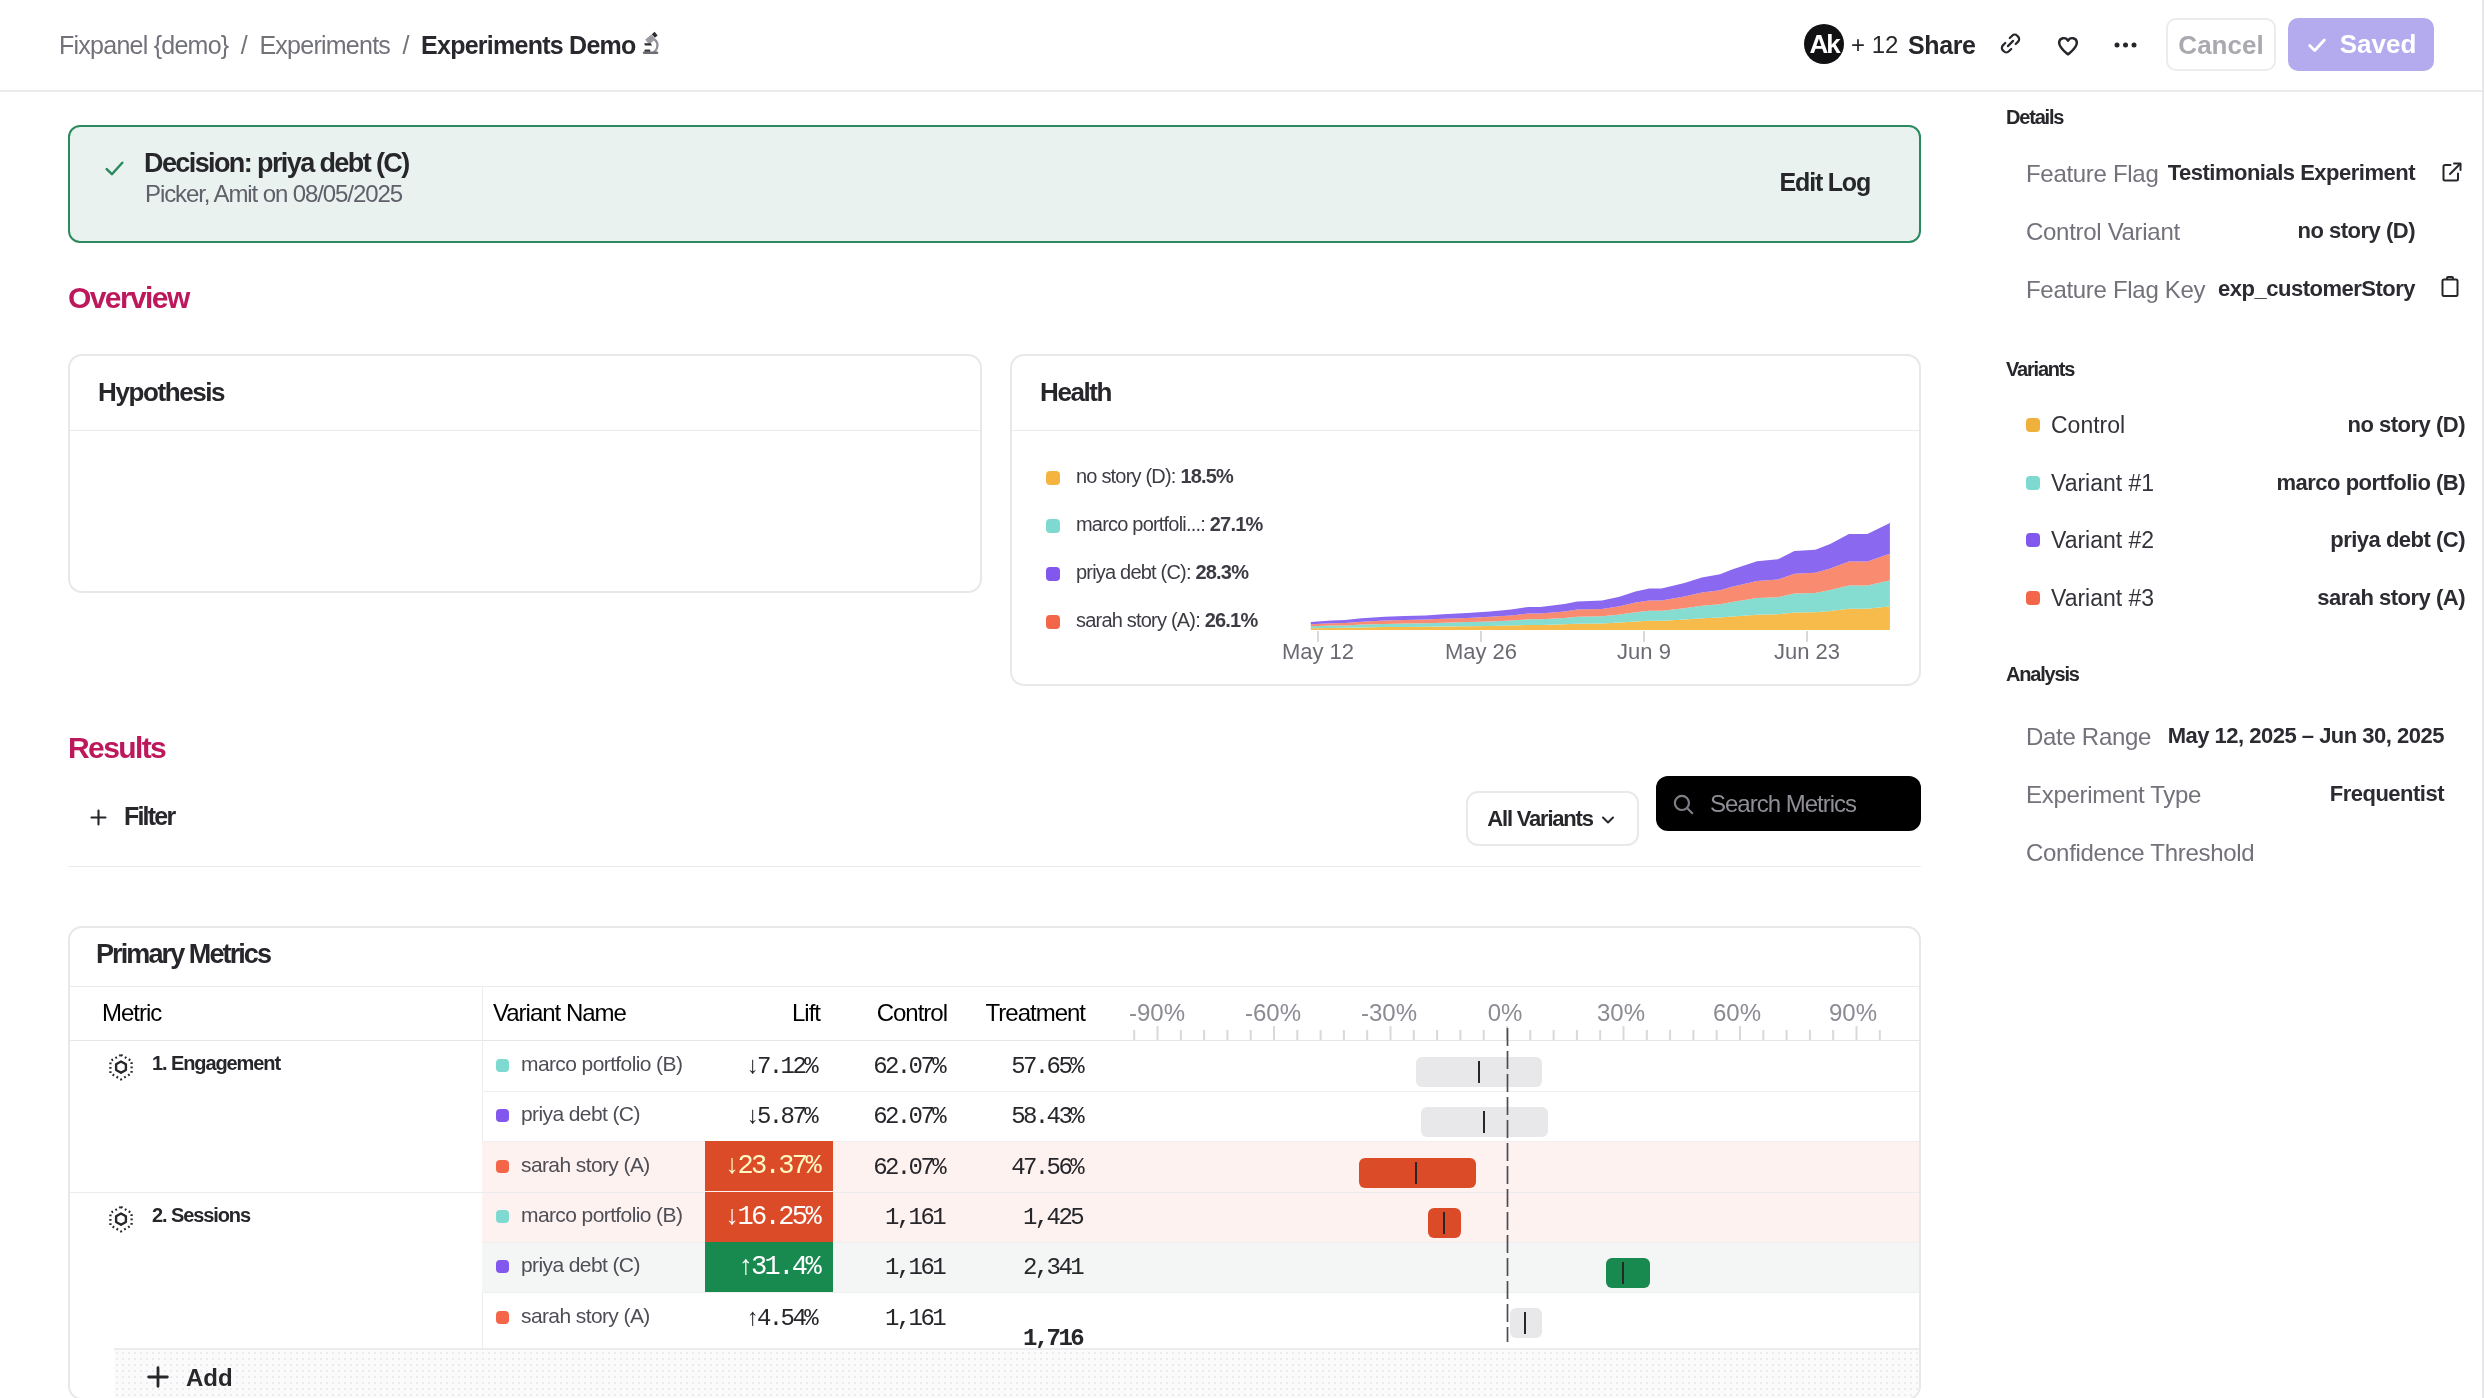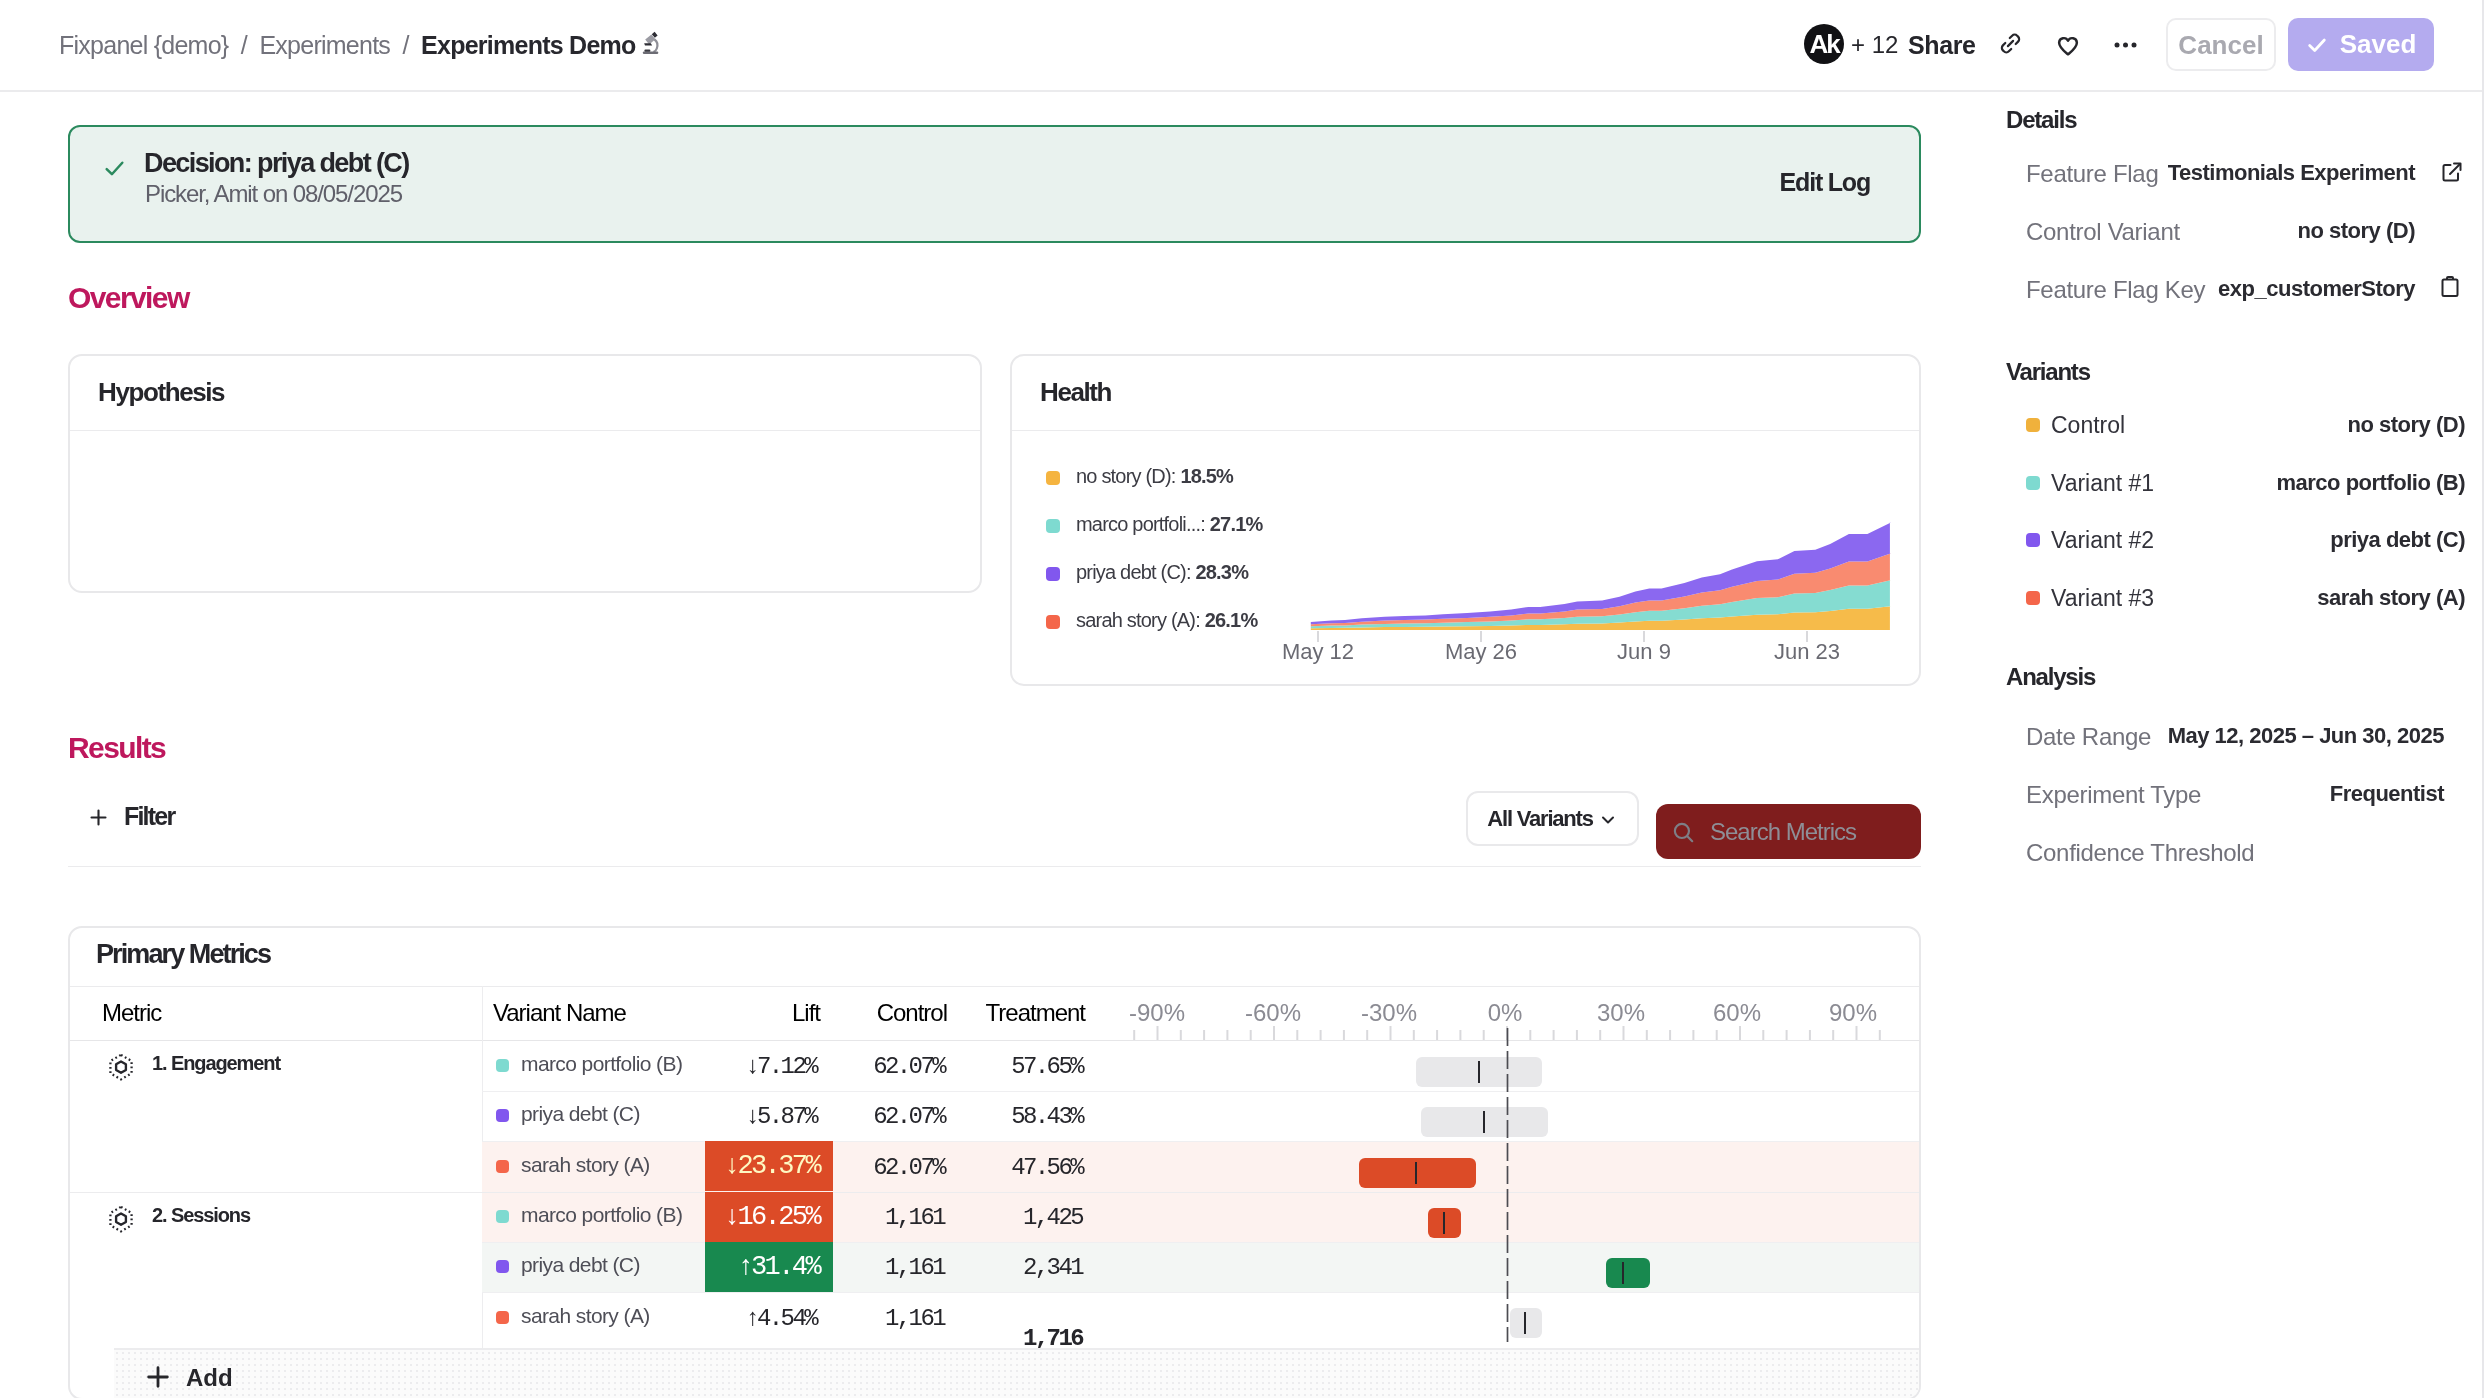--- a/index.html
+++ b/index.html
@@ -31,21 +31,21 @@
 .cardsep { position:absolute; left:0; right:0; top:74px; height:1px; background:#ebebed; }
 
 
 .leg { position:absolute; left:34px; font-size:20px; letter-spacing:-0.8px; color:#3c3c44; white-space:nowrap; }
 .leg .sw { display:inline-block; width:14px; height:14px; border-radius:4px; margin-right:16px; vertical-align:-1.5px; }
 .leg b { font-weight:700; }
 
 
 .filterplus { position:absolute; font-size:25px; letter-spacing:-1.8px; font-weight:700; color:#26262b; }
 .allvar { position:absolute; left:1466px; top:791px; width:173px; height:55px; border:2px solid #e9e9eb; border-radius:12px; background:#fff; font-size:22px; letter-spacing:-1.2px; font-weight:700; color:#26262b; line-height:51px; text-align:center; white-space:nowrap; }
-.searchbox { position:absolute; left:1656px; top:804px; width:265px; height:55px; border-radius:12px; background:#7f1d1d; font-size:24px; letter-spacing:-1px; color:#8e8e96; line-height:55px; }
+.searchbox { position:absolute; left:1656px; top:776px; width:265px; height:55px; border-radius:12px; background:#000000; font-size:24px; letter-spacing:-1px; color:#8e8e96; line-height:55px; }
 
 
 #pmcard { position:absolute; left:68px; top:926px; width:1853px; height:474px; background:#fff; border:2px solid #e8e8ea; border-radius:14px; overflow:hidden; }
 #pmtitle { position:absolute; left:26px; top:11px; font-size:27px; letter-spacing:-1.9px; font-weight:700; color:#26262b; }
 .colhdr { position:absolute; font-size:24px; letter-spacing:-1px; color:#000000; }
 .axislab { position:absolute; font-size:24px; color:#8b8b93; }
 .vline { position:absolute; left:412px; top:58px; width:1px; height:362px; background:#ededef; }
 .rowline { position:absolute; left:412px; right:0; height:1px; background:#efeff1; }
 .fullline { position:absolute; left:0; right:0; height:1px; background:#ececee; }
 .metlab { position:absolute; left:82px; font-size:20px; letter-spacing:-1.1px; font-weight:700; color:#26262b; }
@@ -57,21 +57,21 @@
 .ci { position:absolute; height:30px; border-radius:6px; }
 .ci .t { position:absolute; top:4px; width:2px; height:22px; background:#26262b; }
 
 
 #addrow { position:absolute; left:0; right:0; top:420px; bottom:0; border-top:2px solid #ececee;
   background-color:#fbfbfb; background-image:radial-gradient(#ececee 1px, rgba(0,0,0,0) 1.1px); background-size:6px 6px;margin-left:44px; }
 #addrow .lab { position:absolute; left:30px; top:13px; font-size:24px; font-weight:700; color:#26262b; }
 
 
 #sidebar { position:absolute; left:1986px; top:92px; width:498px; height:1306px; background:#fff; }
-.sb-h { position:absolute; left:20px; font-size:24px; letter-spacing:-1.2px; font-weight:700; color:#26262b; }
+.sb-h { position:absolute; left:20px; font-size:20px; letter-spacing:-1.2px; font-weight:700; color:#26262b; }
 .sb-lab { position:absolute; left:40px; font-size:24px; letter-spacing:-0.3px; color:#72727b; white-space:nowrap; }
 .sb-val { position:absolute; font-size:22px; letter-spacing:-0.5px; font-weight:700; color:#2b2b31; text-align:right; white-space:nowrap; }
 .vsw { position:absolute; left:40px; width:14px; height:14px; border-radius:4px; }
 svg.icon { position:absolute; }
 </style>
 </head>
 <body>
 
 <div id="topbar"></div>
 <div class="crumb" style="left:59px;">Fixpanel {demo}&nbsp; / &nbsp;Experiments&nbsp; / &nbsp;<b>Experiments Demo</b></div>

